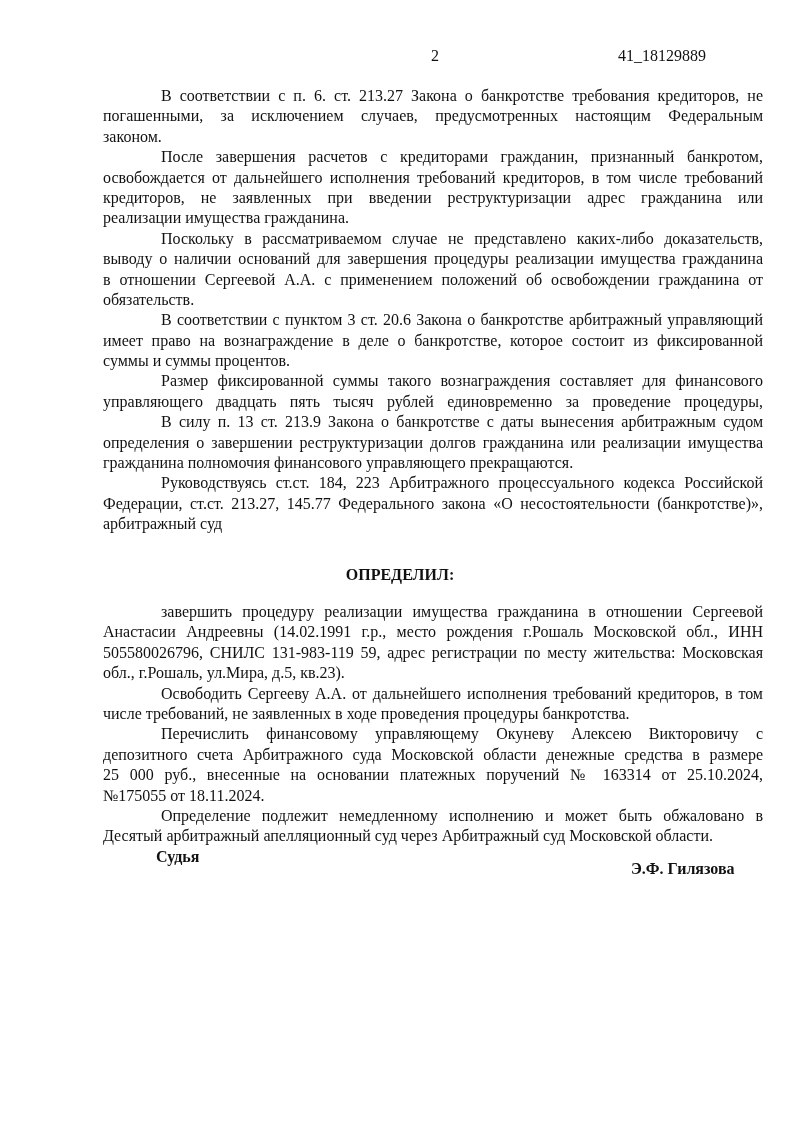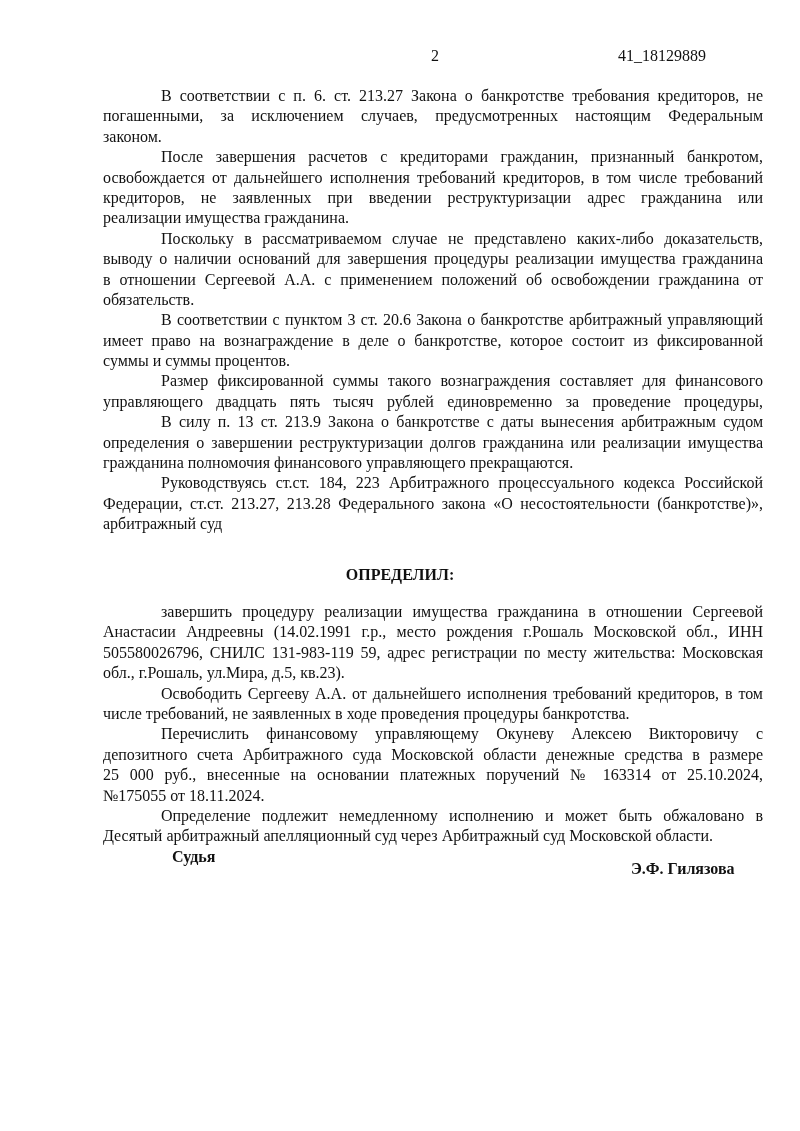--- a/index.html
+++ b/index.html
@@ -8,21 +8,21 @@
   .hdr { position:absolute; top:47px; font-size:16px; }
   .page-num { left:431px; }
   .case-num { left:618px; }
   .body { position:absolute; left:103px; top:86px; width:660px; }
   .line { height:20.4px; line-height:20.4px; white-space:nowrap;font-family:Liberation Serif, serif; }
   .j { text-align:justify; text-align-last:justify; white-space:normal; overflow:hidden; }
   .ind { text-indent:58px; }
   .title { position:absolute; left:0; width:800px; top:566px; text-align:center; font-weight:bold; font-size:16px; }
   .body2 { position:absolute; left:103px; top:586px; width:660px;margin-top:16px; }
   .sig { position:absolute; top:848px; font-weight:bold; font-size:16px; }
-  .sig-role { left:172px; }
+  .sig-role { left:156px; }
   .sig-name { left:631px;margin-top:12px; }
 </style>
 </head>
 <body>
 
 <div class="hdr page-num">2</div>
 <div class="hdr case-num">41_18129889</div>
 
 <div class="body" id="body1">
     <div>
@@ -51,21 +51,21 @@
       <div class="line j ind">Размер фиксированной суммы такого вознаграждения составляет для финансового</div>
       <div class="line j">управляющего двадцать пять тысяч рублей единовременно за проведение процедуры,</div>
     </div>
     <div>
       <div class="line j ind">В силу п. 13 ст. 213.9 Закона о банкротстве с даты вынесения арбитражным судом</div>
       <div class="line j">определения о завершении реструктуризации долгов гражданина или реализации имущества</div>
       <div class="line">гражданина полномочия финансового управляющего прекращаются.</div>
     </div>
     <div>
       <div class="line j ind">Руководствуясь ст.ст. 184, 223 Арбитражного процессуального кодекса Российской</div>
-      <div class="line j">Федерации, ст.ст. 213.27, 213.28 Федерального закона «О несостоятельности (банкротстве)»,</div>
+      <div class="line j">Федерации, ст.ст. 213.27, 145.77 Федерального закона «О несостоятельности (банкротстве)»,</div>
       <div class="line">арбитражный суд</div>
     </div>
   </div>
 
 <div class="title">ОПРЕДЕЛИЛ:</div>
 
 <div class="body2" id="body2">
     <div>
       <div class="line j ind">завершить процедуру реализации имущества гражданина в отношении Сергеевой</div>
       <div class="line j">Анастасии Андреевны (14.02.1991 г.р., место рождения г.Рошаль Московской обл., ИНН</div>

